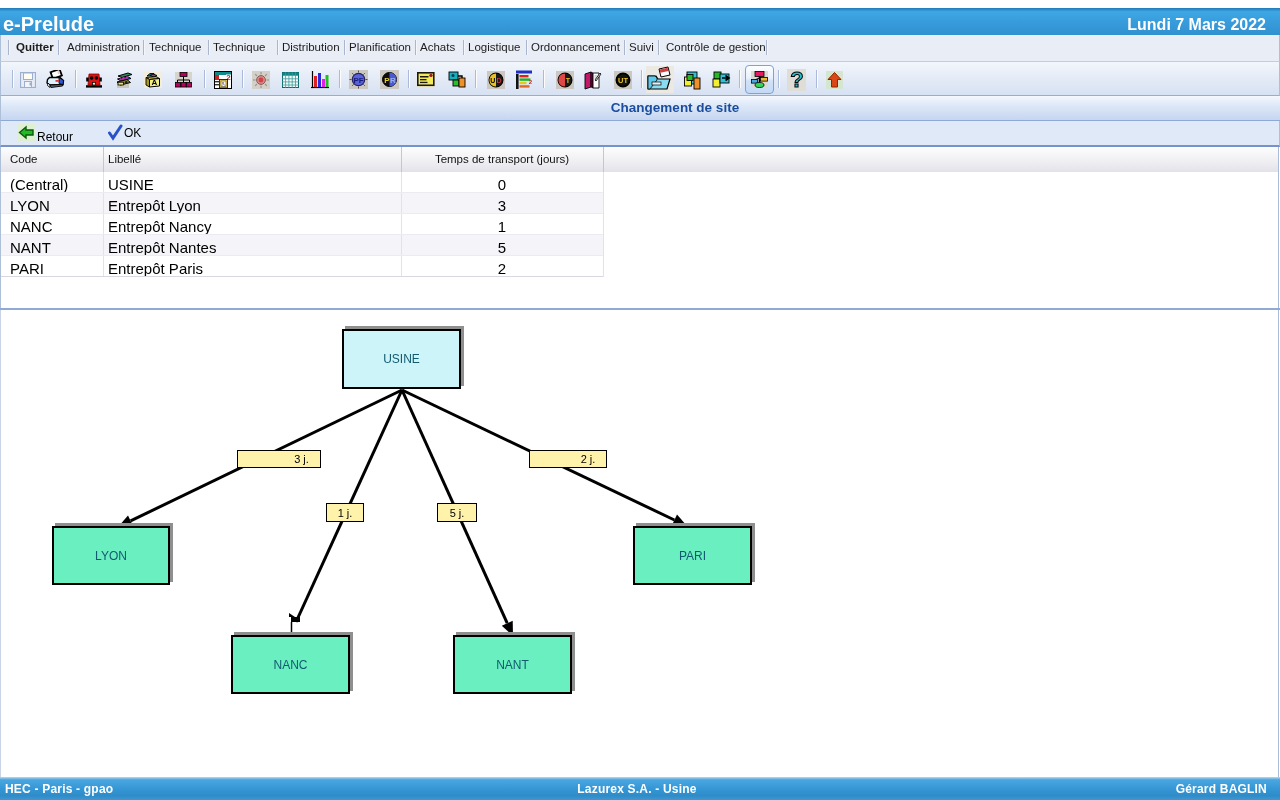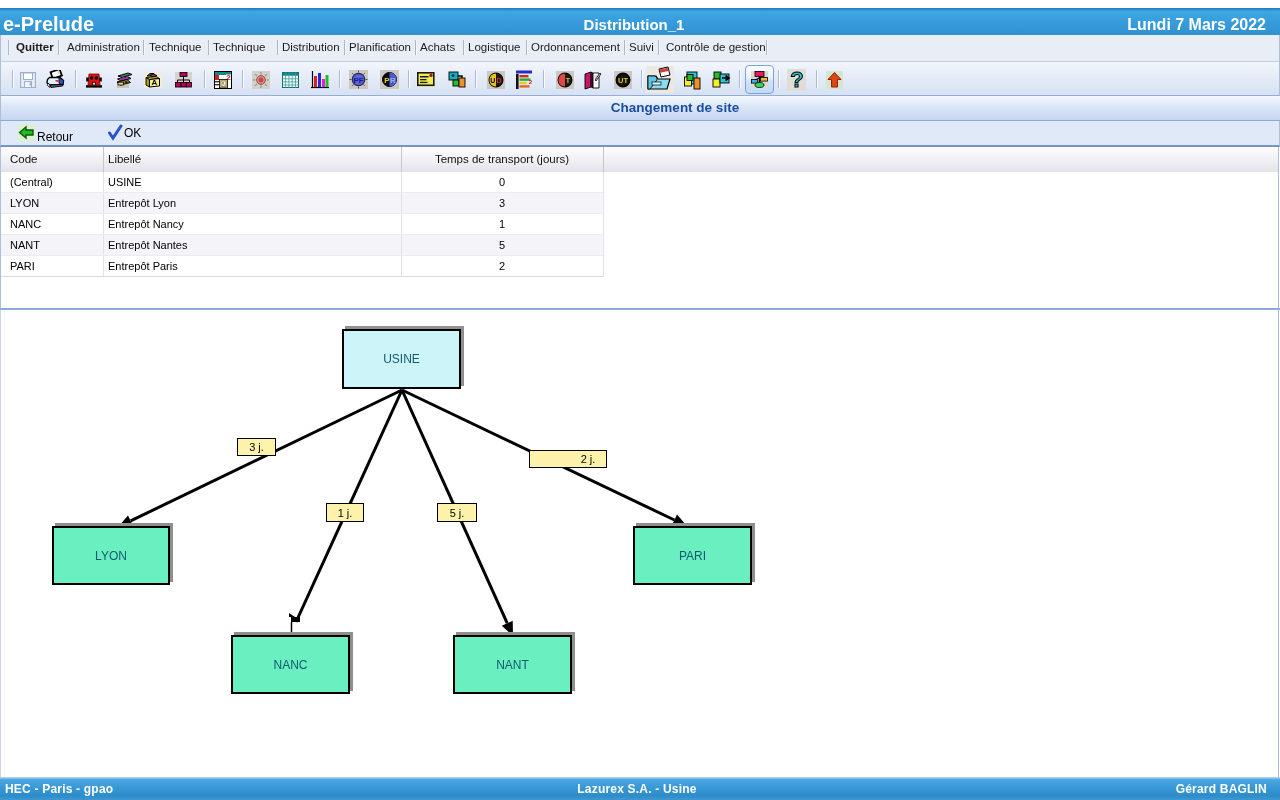--- a/index.html
+++ b/index.html
@@ -36,21 +36,21 @@
 #actionbar .al{position:absolute;font-size:12px;color:#000;}
 
 
 #gridhdr{left:0;top:147px;width:1277px;height:25px;border-left:1px solid #aebfd8;border-right:1px solid #a9bcd8;
  background:linear-gradient(180deg,#fdfdfe 0%,#f0f0f4 55%,#e2e2e9 100%);border-bottom:1px solid #c2c2cc;}
 #gridhdr span{position:absolute;top:6px;font-size:11.5px;color:#111;}
 #gridhdr i{position:absolute;top:0;height:25px;width:1px;background:#c6c6d0;}
 .grow{left:0;width:1277px;height:21px;background:#fff;border-left:1px solid #aebfd8;border-right:1px solid #a9bcd8;}
 .grow.alt{background:#fff;}
 .grow.alt .cbg{position:absolute;left:0;top:0;width:602px;height:20px;background:#f5f5f9;}
-.grow b{position:absolute;top:4px;font-size:11px;font-weight:normal;color:#000;}
+.grow b{position:absolute;top:4px;font-size:15px;font-weight:normal;color:#000;}
 .grow i{position:absolute;top:0;height:21px;width:1px;background:#e2e2ea;}
 .grow u{position:absolute;left:0;bottom:0;width:602px;height:1px;background:#ebebf1;text-decoration:none;}
 
 #midwhite{left:0;top:277px;width:1277px;height:31px;background:#fff;border-left:1px solid #aebfd8;border-right:1px solid #a9bcd8;}
 #divider{left:0;top:308px;width:1280px;height:2px;background:#8faad5;}
 #diagram{left:0;top:310px;width:1277px;height:467px;background:#fff;border-left:1px solid #c9d4e6;border-right:1px solid #a9bcd8;}
 
 
 .dbox{position:absolute;border:2px solid #000;box-shadow:3px -3px 0 0 #8f8f8f;
  display:flex;align-items:center;justify-content:center;font-size:12px;color:#135a70;}
@@ -63,21 +63,20 @@
 #statusbar{left:0;top:777px;width:1280px;height:23px;
  background:linear-gradient(180deg,#bed8ec 0%,#4aa6e0 12%,#3697d6 50%,#2e8cc9 80%,#3d97d2 100%);}
 #statusbar span{position:absolute;top:5px;font-size:12px;letter-spacing:0.2px;font-weight:bold;color:#fff;}
 </style>
 </head>
 <body>
 <div id="app">
 
  <div id="titlebar" class="abs">
   <span class="abs lt">e-Prelude</span>
-  <span class="abs ct">Distribution_1</span>
   <span class="abs rt">Lundi 7 Mars 2022</span>
  </div>
 
  <div id="menubar" class="abs">
   <i class="ms" style="left:7px"></i>
   <span class="mi" style="left:15px;font-weight:bold;">Quitter</span>
   <i class="ms" style="left:57px"></i>
   <span class="mi" style="left:66px">Administration</span>
   <i class="ms" style="left:142px"></i>
   <span class="mi" style="left:148px">Technique</span>
@@ -441,21 +440,21 @@
    <polygon points="512,326 500.8,315.7 511.7,310.8" fill="#000"></polygon>
    <line x1="401" y1="80" x2="295" y2="312" stroke="#000" stroke-width="3"></line>
    <path d="M288 303 L288 307 L290 307 L290 312 L299 312 L299 307 L294 307 Z" fill="#000"></path>
    <line x1="290.5" y1="312" x2="290.5" y2="326" stroke="#000" stroke-width="1.5"></line>
   </svg>
   <div class="dbox cyan" style="left:341px;top:19px;width:115px;height:56px;">USINE</div>
   <div class="dbox green" style="left:51px;top:216px;width:114px;height:55px;">LYON</div>
   <div class="dbox green" style="left:632px;top:216px;width:115px;height:55px;">PARI</div>
   <div class="dbox green" style="left:230px;top:325px;width:115px;height:55px;">NANC</div>
   <div class="dbox green" style="left:452px;top:325px;width:115px;height:55px;">NANT</div>
-  <div class="dlabel" style="left:236px;top:128px;width:37px;height:16px;">3 j.</div>
+  <div class="dlabel" style="left:236px;top:140px;width:37px;height:16px;padding-left:45px;">3 j.</div>
   <div class="dlabel" style="left:325px;top:193px;width:36px;height:17px;">1 j.</div>
   <div class="dlabel" style="left:436px;top:193px;width:38px;height:17px;">5 j.</div>
   <div class="dlabel" style="left:528px;top:140px;width:36px;height:16px;padding-left:40px;">2 j.</div>
  </div>
 
  <div id="statusbar" class="abs">
   <span style="left:5px">HEC - Paris - gpao</span>
   <span style="left:0;width:1274px;text-align:center;">Lazurex S.A. - Usine</span>
   <span style="right:13px">Gérard BAGLIN</span>
  </div>

